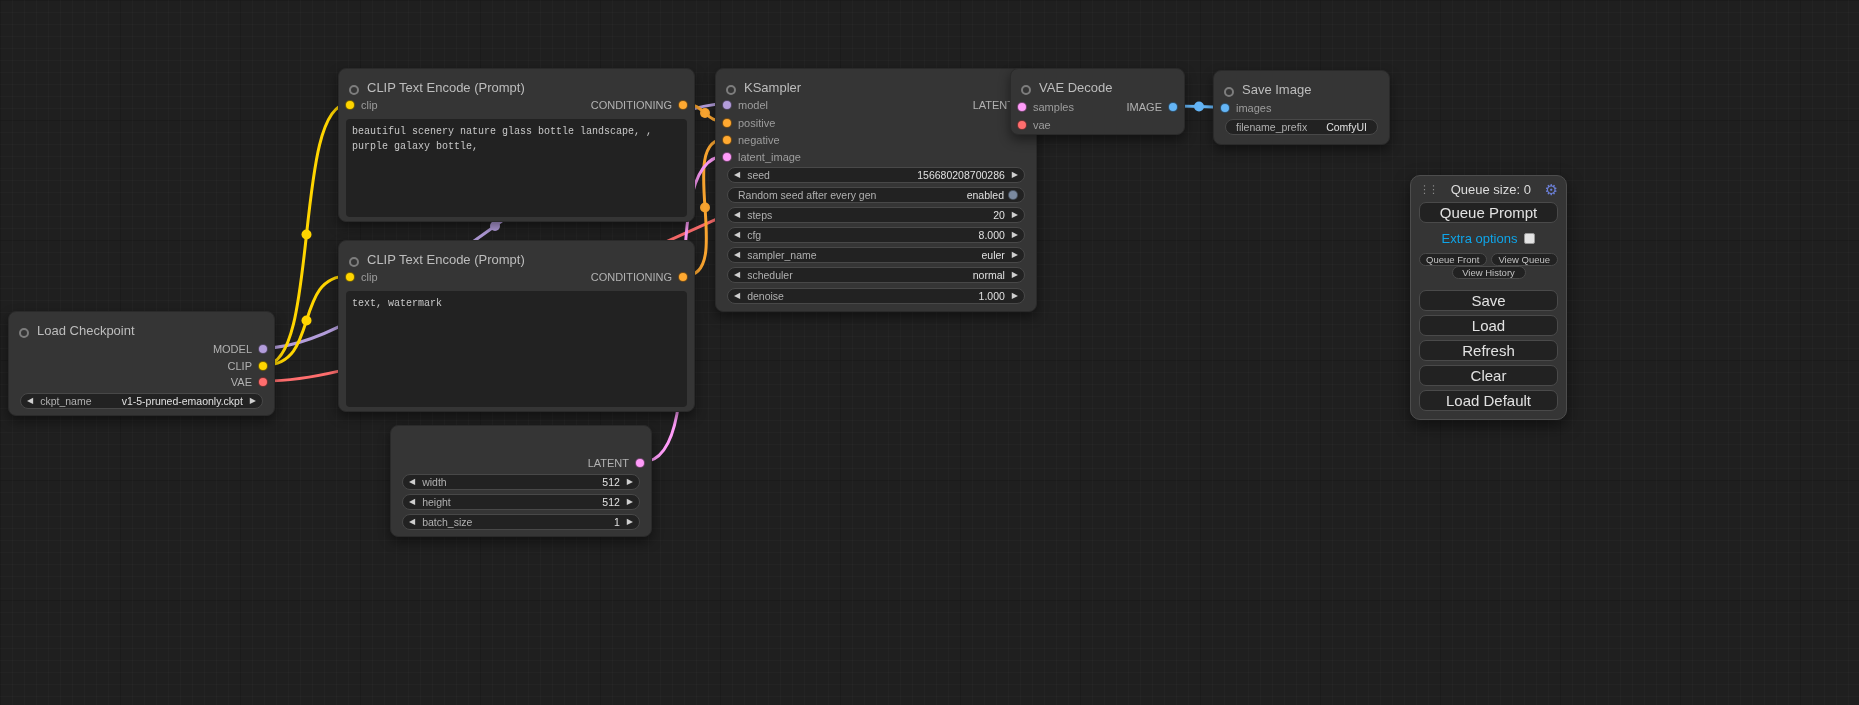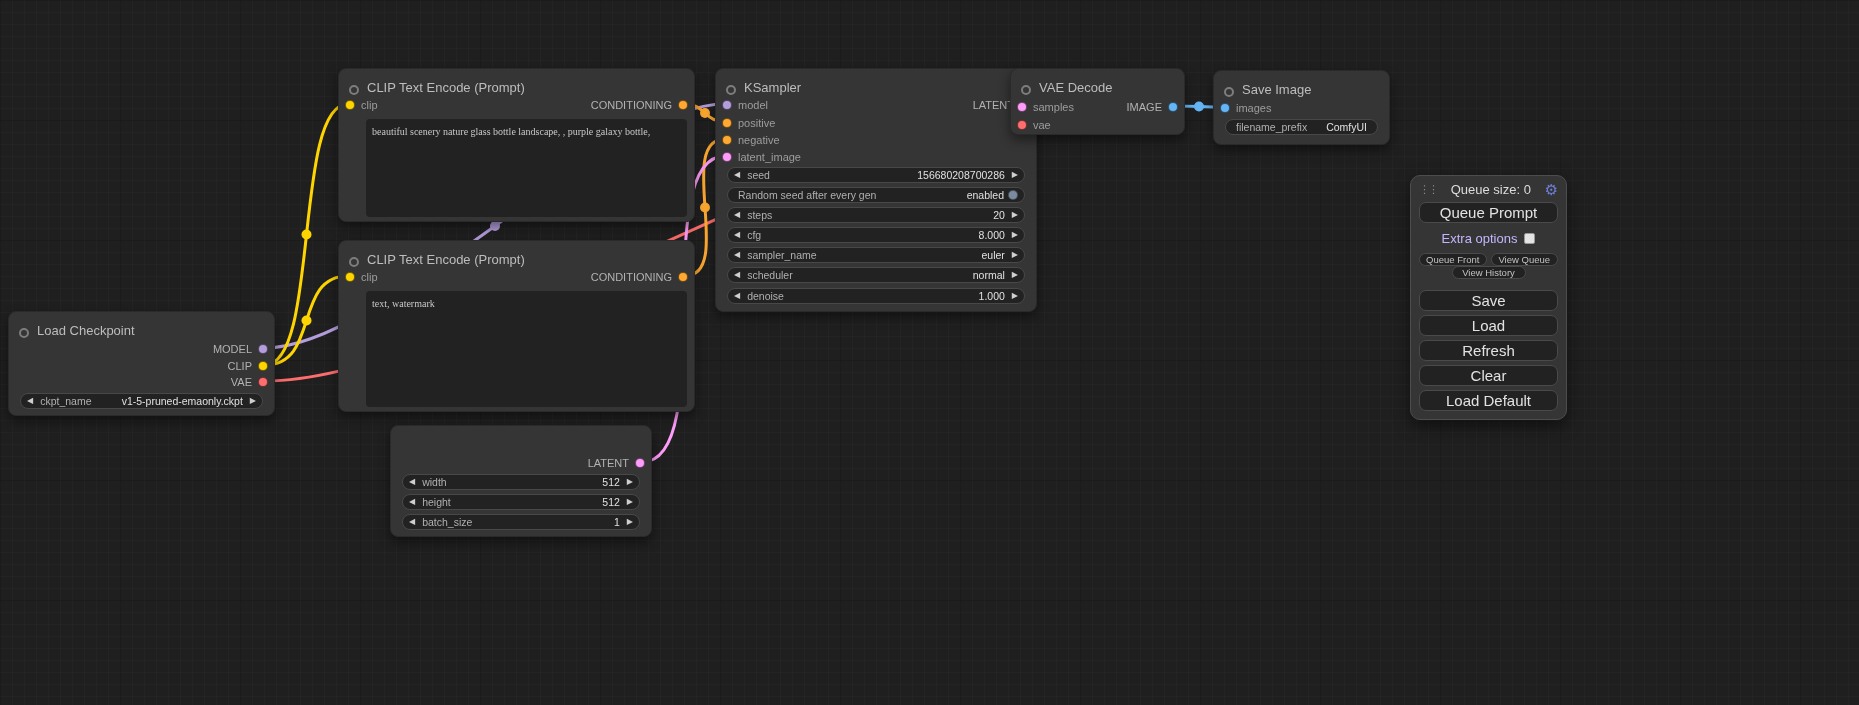--- a/index.html
+++ b/index.html
@@ -40,42 +40,42 @@
   .arrow{flex:0 0 auto;font-size:8px;color:#cfcfcf;line-height:1;}
   .arrow.left::before{content:"\25C0";}
   .arrow.right::before{content:"\25B6";}
   .wname{margin-left:7px;overflow:hidden;}
   .wvalue{margin-left:auto;margin-right:7px;color:#e0e0e0;}
   .widget.noarrow .wname{margin-left:4px;}
   .widget.noarrow .wvalue{margin-right:4px;}
   .knob{flex:0 0 auto;width:10px;height:10px;border-radius:50%;background:#7b8aa0;border:1px solid rgba(0,0,0,0.4);box-sizing:border-box;}
   .ntextarea{
     position:absolute;left:7px;right:7px;background:#222222;border-radius:4px;padding:6px 6px;
-    font-family:Liberation Serif, serif;font-size:10px;line-height:1.45;color:#c8c8c8;
-    white-space:pre-wrap;overflow:hidden;box-sizing:border-box;margin-left:20px;
+    font-family:Liberation Mono, monospace;font-size:10px;line-height:1.45;color:#c8c8c8;
+    white-space:pre-wrap;overflow:hidden;box-sizing:border-box;
   }
 
   .queue-panel{
     position:absolute;z-index:3;left:1410px;top:175px;width:157px;height:245px;
     background:#353535;border:1px solid #4d4d4d;border-radius:10px;
     box-shadow:0 6px 16px rgba(0,0,0,0.5);box-sizing:border-box;
     display:flex;flex-direction:column;padding:6px 8px;
   }
   .qp-header{display:flex;align-items:center;margin-bottom:5px;}
   .drag-handle{color:#8a8a8a;font-size:11px;letter-spacing:-2px;cursor:grab;}
   .drag-handle::before{content:"\22EE\22EE";}
   .queue-size{flex:1;text-align:center;color:#dcdcdc;font-size:13px;}
   .gear{color:#6b7fd6;font-size:15px;line-height:1;cursor:pointer;}
   .gear::before{content:"\2699";}
   .qbtn{
     background:#222222;border:1px solid #4a4a4a;border-radius:7px;color:#e2e2e2;
     font-family:"Liberation Sans", sans-serif;cursor:pointer;box-sizing:border-box;
   }
   .qp-big{height:24px;font-size:15px;margin-bottom:8px;width:100%;}
-  .extra-row{display:flex;align-items:center;justify-content:center;gap:7px;color:#c4b5fd;font-size:13px;margin-bottom:7px;}
+  .extra-row{display:flex;align-items:center;justify-content:center;gap:7px;color:#0ea5e9;font-size:13px;margin-bottom:7px;}
   .checkbox{width:11px;height:11px;background:#e4e4e4;border-radius:2px;border:1px solid #9a9a9a;box-sizing:border-box;cursor:pointer;}
   .small-row{display:flex;gap:4px;margin-bottom:0;}
   .small-row.center{justify-content:center;margin-bottom:11px;}
   .qp-small{flex:1;height:13px;font-size:9.5px;padding:0 4px;border-radius:7px;color:#c2c2c2;line-height:1;}
   .qp-small.hist{flex:0 0 auto;width:74px;}
   .qp-mid{height:22px;font-size:15px;margin-bottom:4px;width:100%;}
 </style>
 </head>
 <body>
 

